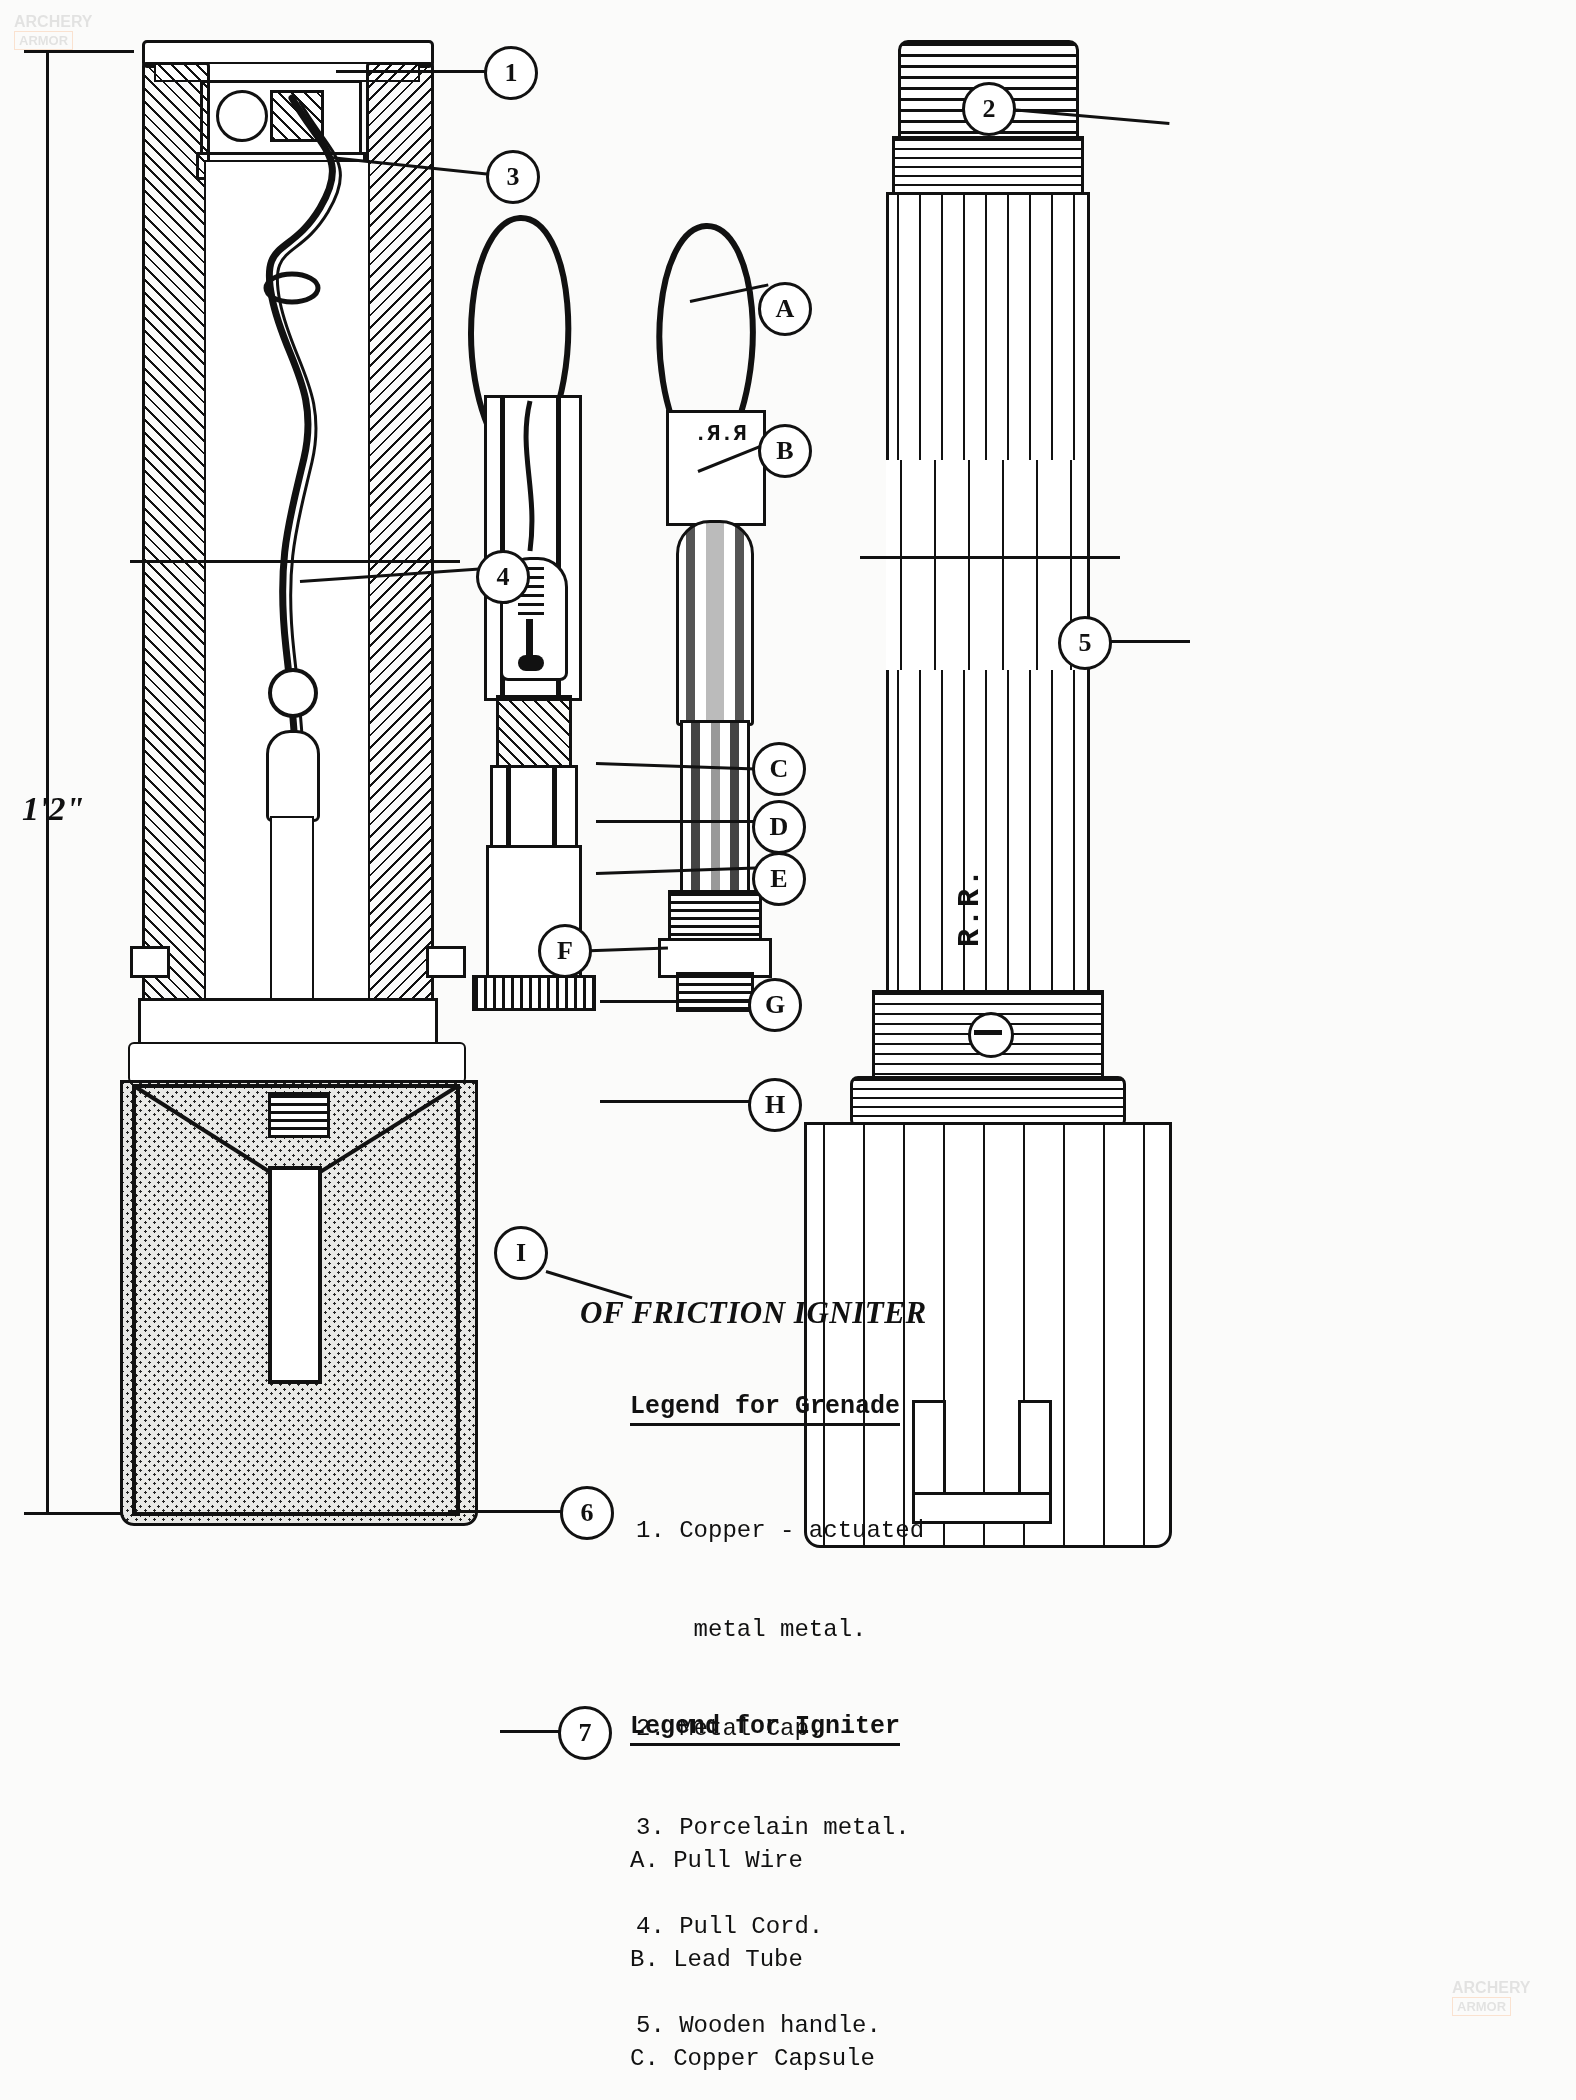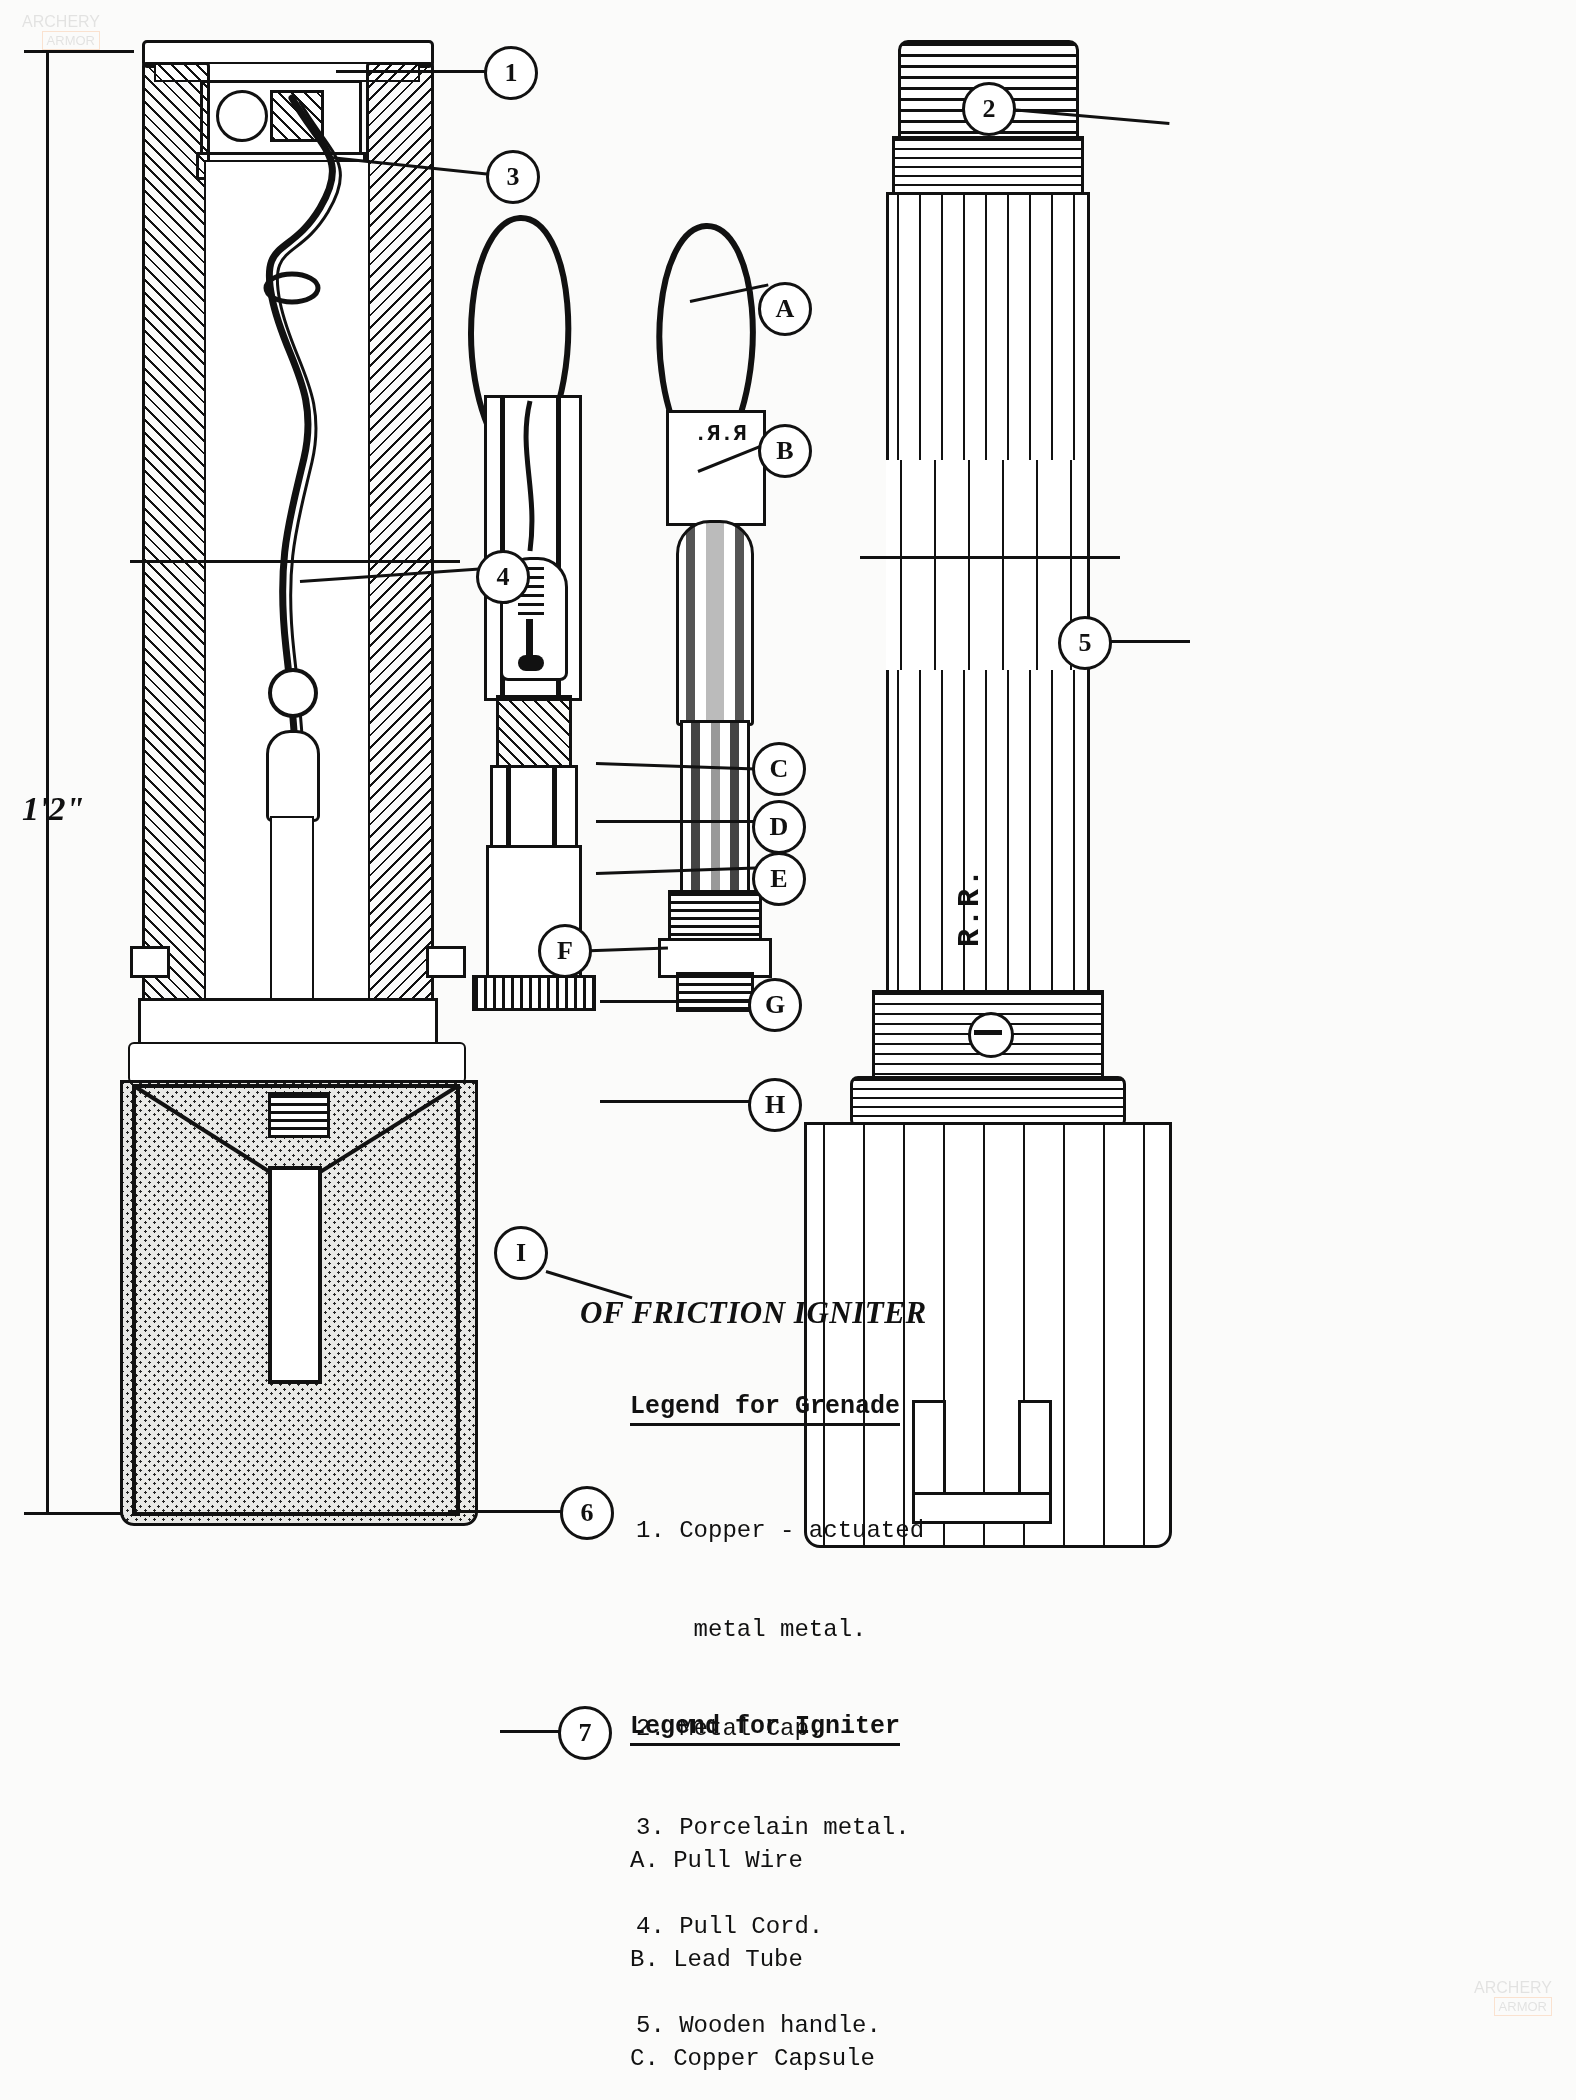--- a/index.html
+++ b/index.html
@@ -47,21 +47,21 @@
   .txt{position:absolute;font-family:"Liberation Mono",monospace;}
   .title1{font-family:"Liberation Serif",serif;font-style:italic;font-weight:700;
           font-size:31px;letter-spacing:.5px;}
   .title2{font-family:"Liberation Mono",monospace;font-size:25px;font-weight:700;text-align:center;}
   .u{border-bottom:3px solid #111;display:inline-block;padding-bottom:2px;}
   .legend{font-size:24px;line-height:33px;white-space:pre;}
   .legend2{font-size:24px;line-height:33px;white-space:pre;}
 
   
   .wm{position:absolute;opacity:.18;color:#777;font-family:"Liberation Sans",sans-serif;
-      font-weight:400;text-align:right;line-height:1.05;}
+      font-weight:700;text-align:left;line-height:1.05;}
   .wm .b{border:1px solid #f97316;padding:2px 4px;display:inline-block;font-size:13px;}
 
   
   #grenade{position:absolute;left:130px;top:40px;width:330px;height:1480px;}
 
   
   #igniter{position:absolute;left:470px;top:205px;width:120px;height:790px;}
   #igniter-full{position:absolute;left:650px;top:240px;width:120px;height:745px;}
 
   

